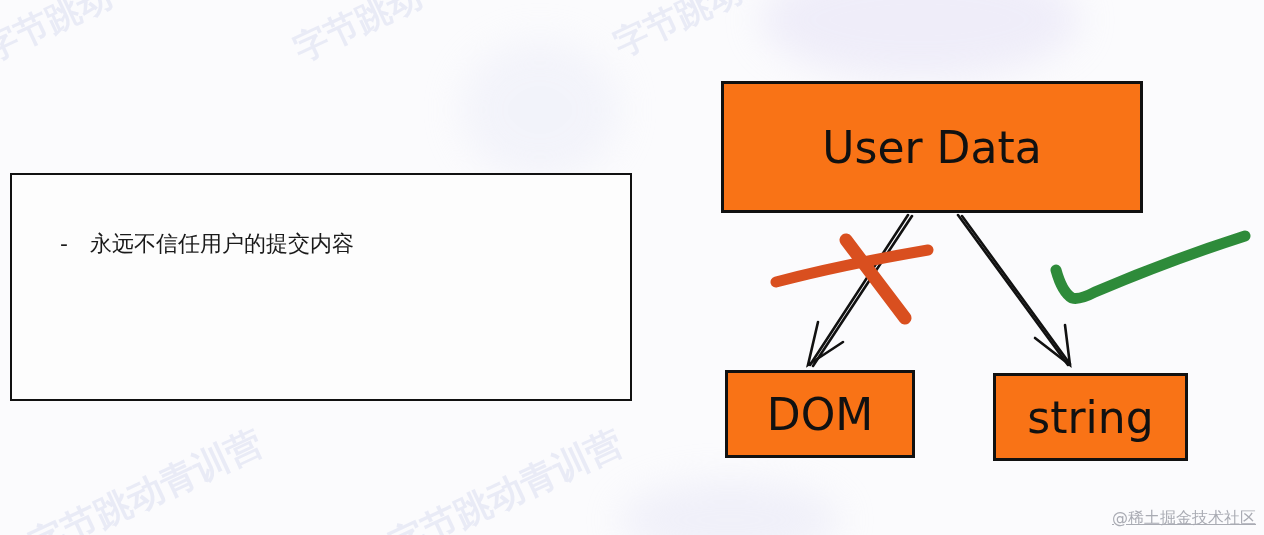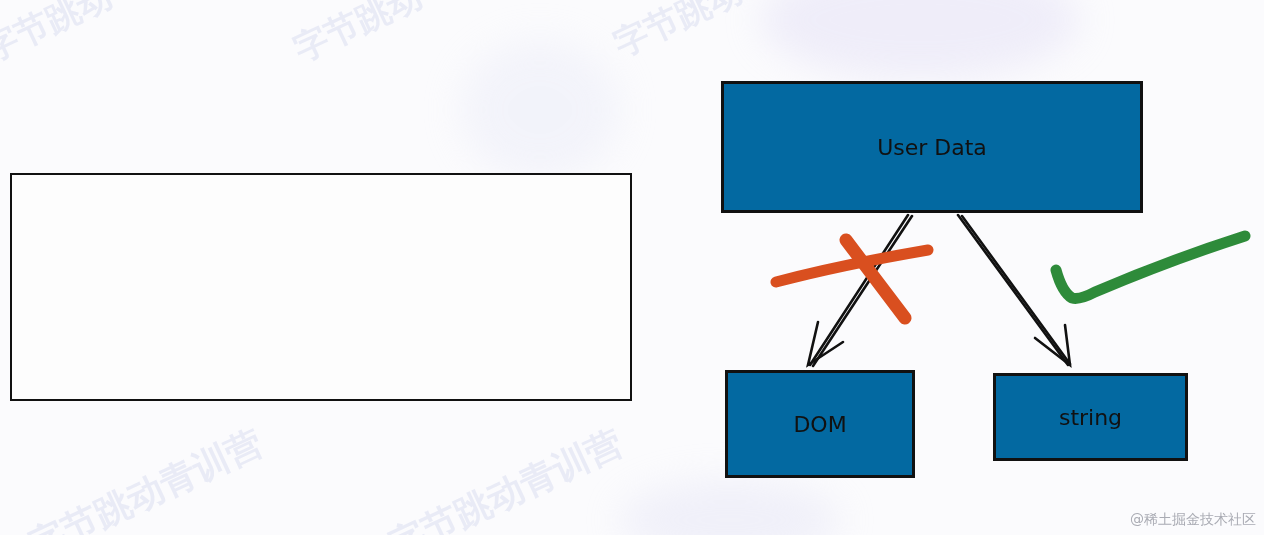--- a/index.html
+++ b/index.html
@@ -17,47 +17,51 @@
   .note-box {
     position: absolute; left: 10px; top: 173px; width: 622px; height: 228px;
     border: 2px solid #111; background: #fdfdfd; box-sizing: border-box;
   }
   .bullet { position: absolute; font-size: 22px; color: #1a1a1a; white-space: nowrap; }
   .bullet .dash { display: inline-block; width: 30px; }
   .bullet-1 { left: 48px; top: 54px; }
   .bullet-2 { left: 80px; top: 122px; }
   .diagram { position: absolute; left: 700px; top: 60px; }
   .node {
-    position: absolute; border: 3px solid #111; background: #0369a1;
+    position: absolute; border: 3px solid #111; background: #f97316;
     box-sizing: border-box; display: flex; align-items: center; justify-content: center;
-    font-family: "DejaVu Sans", sans-serif; font-size: 22px; color: #111;
+    font-family: "DejaVu Sans", sans-serif; font-size: 44px; color: #111;
   }
   .node-user { left: 21px; top: 21px; width: 422px; height: 132px; }
-  .node-dom { left: 25px; top: 310px; width: 190px; height: 108px; }
+  .node-dom { left: 25px; top: 310px; width: 190px; height: 88px; }
   .node-string { left: 293px; top: 313px; width: 195px; height: 88px; }
   svg.arrows { position: absolute; left: 0; top: 0; }
   .credit {
-    position: absolute; right: 8px; bottom: 6px; font-size: 14px; color: #a9abb3;
+    position: absolute; right: 8px; bottom: 6px; font-size: 16px; color: #a9abb3;
     font-family: "DejaVu Sans", sans-serif;
+    text-decoration: underline;
   }
 </style>
 </head>
 <body>
 
 <div class="bg-blob" style="left:760px;top:-40px;width:320px;height:120px;background:#d9d4f2;"></div>
 <div class="bg-blob" style="left:460px;top:40px;width:160px;height:140px;background:#e4e6f6;"></div>
 <div class="bg-blob" style="left:620px;top:480px;width:220px;height:80px;background:#dcdcf2;"></div>
 
 <div class="watermark" style="left:290px;top:0px;font-size:34px;">字节跳动</div>
 <div class="watermark" style="left:610px;top:-5px;font-size:34px;">字节跳动</div>
 <div class="watermark" style="left:-20px;top:0px;font-size:34px;">字节跳动</div>
 <div class="watermark" style="left:20px;top:470px;font-size:36px;">字节跳动青训营</div>
 <div class="watermark" style="left:380px;top:470px;font-size:36px;">字节跳动青训营</div>
 
 <div class="note-box">
+  <div class="bullet bullet-1">
+    <span class="dash">-</span><span>永远不信任用户的提交内容</span>
+  </div>
 </div>
 
 <div class="diagram">
   <svg class="arrows" width="564" height="475" viewBox="0 0 564 475">
 
     <g stroke="#111" stroke-width="2.6" fill="none" stroke-linecap="round">
       <line x1="208" y1="155" x2="110" y2="305"></line>
       <line x1="212" y1="156" x2="113" y2="306"></line>
       <path d="M118 262 L108 305 L143 282"></path>
     </g>

